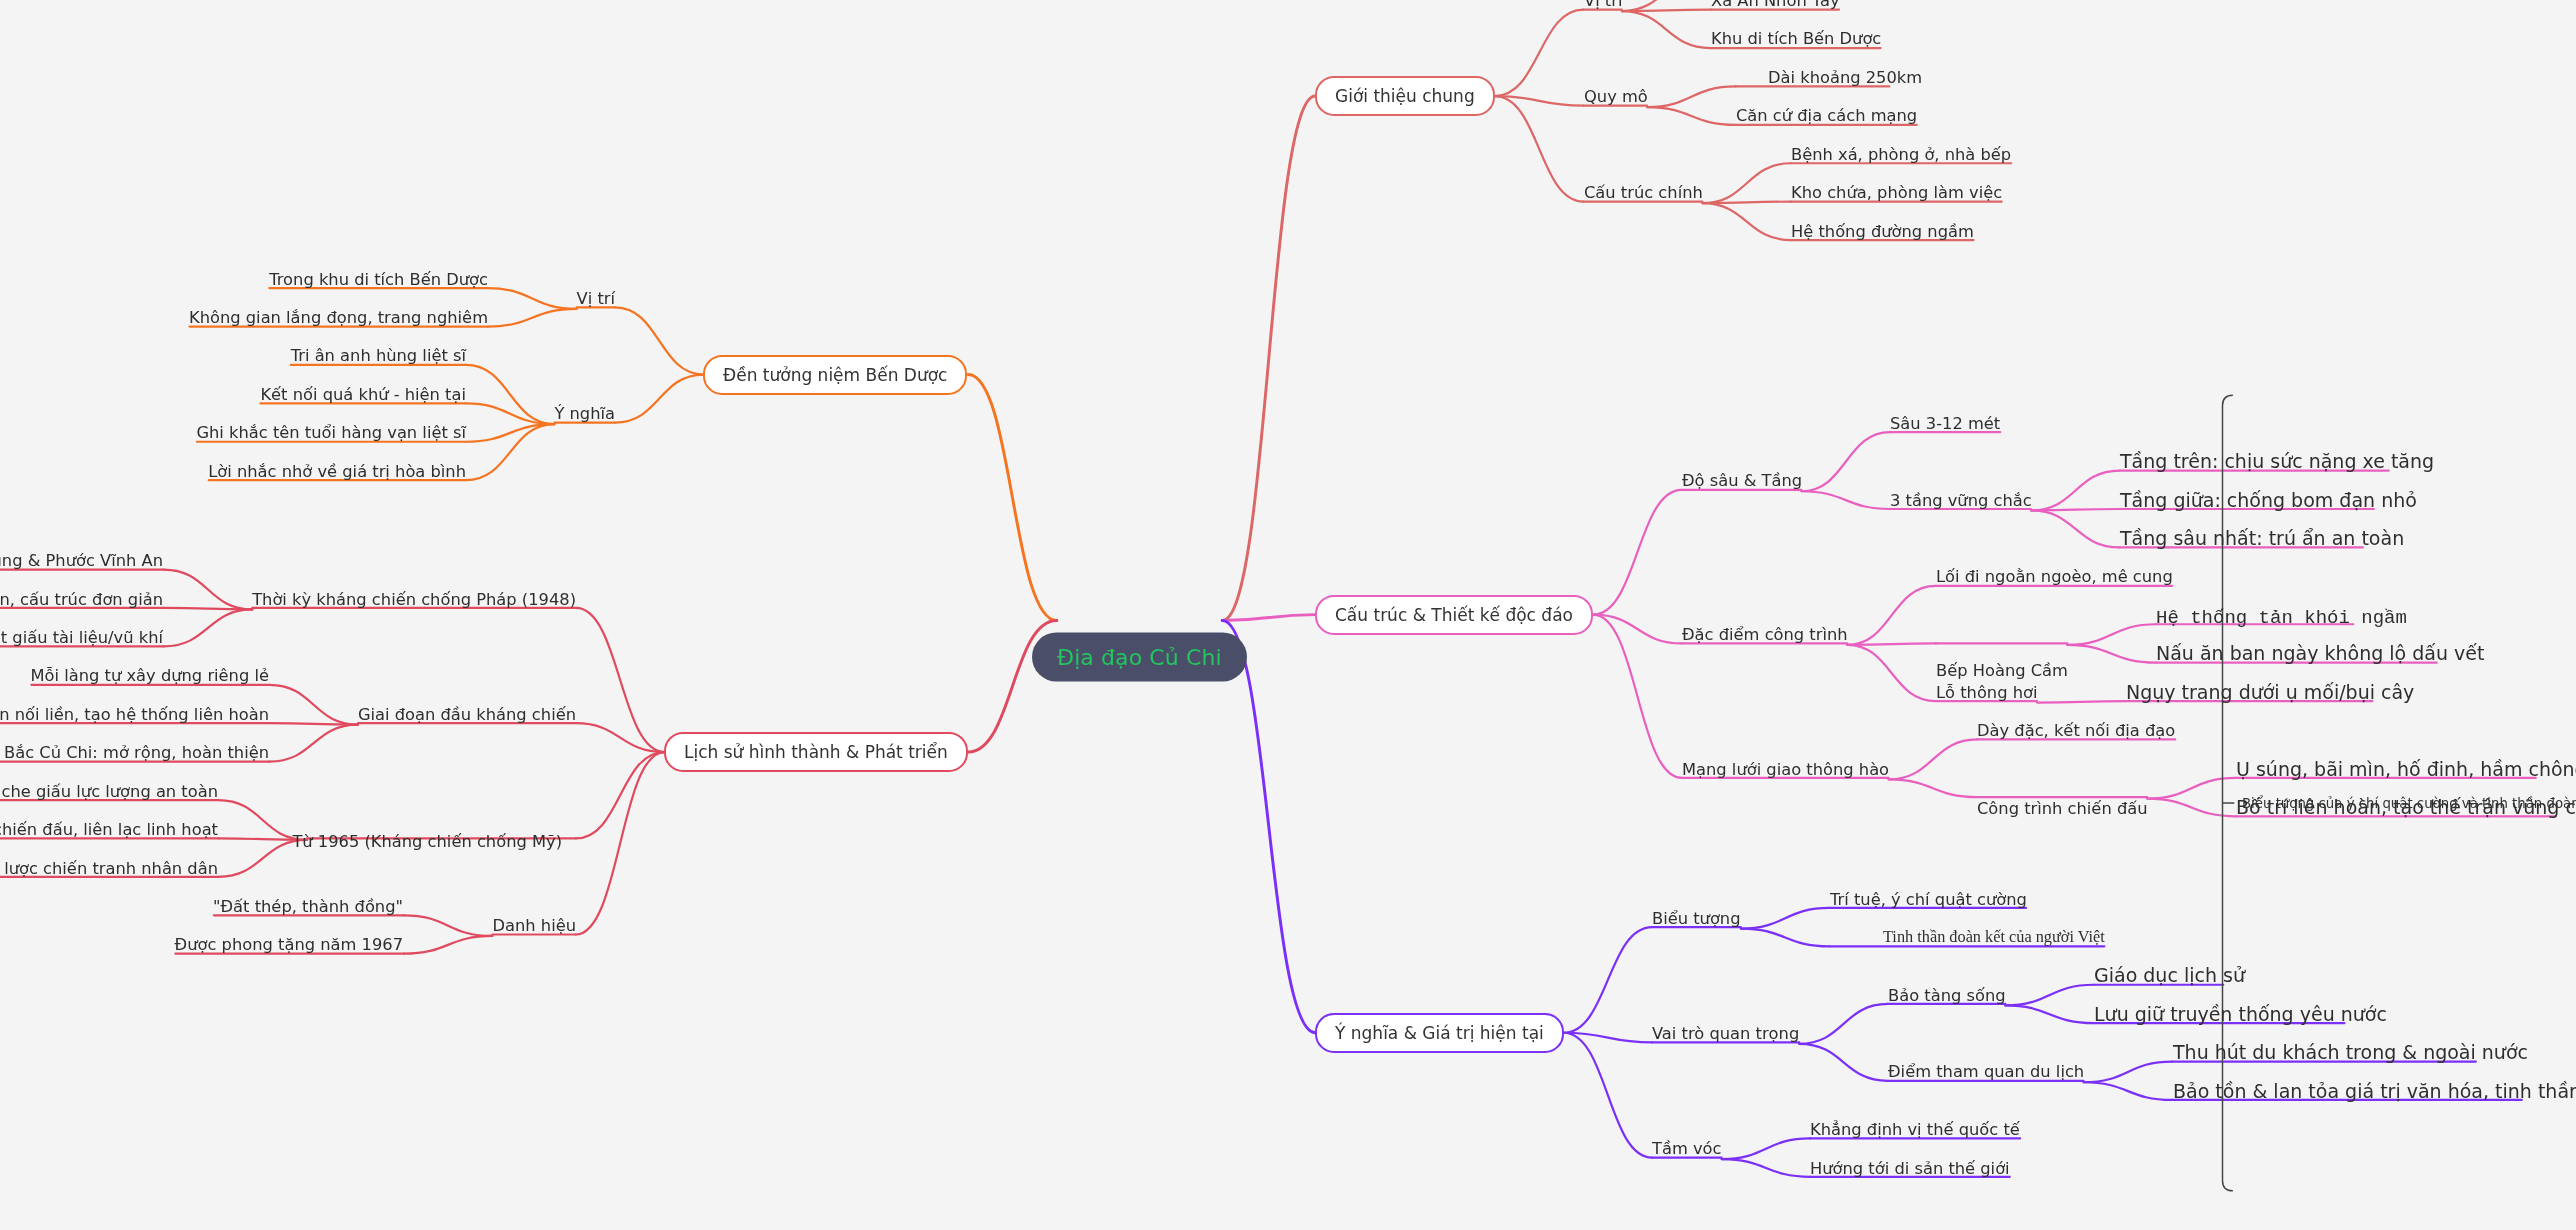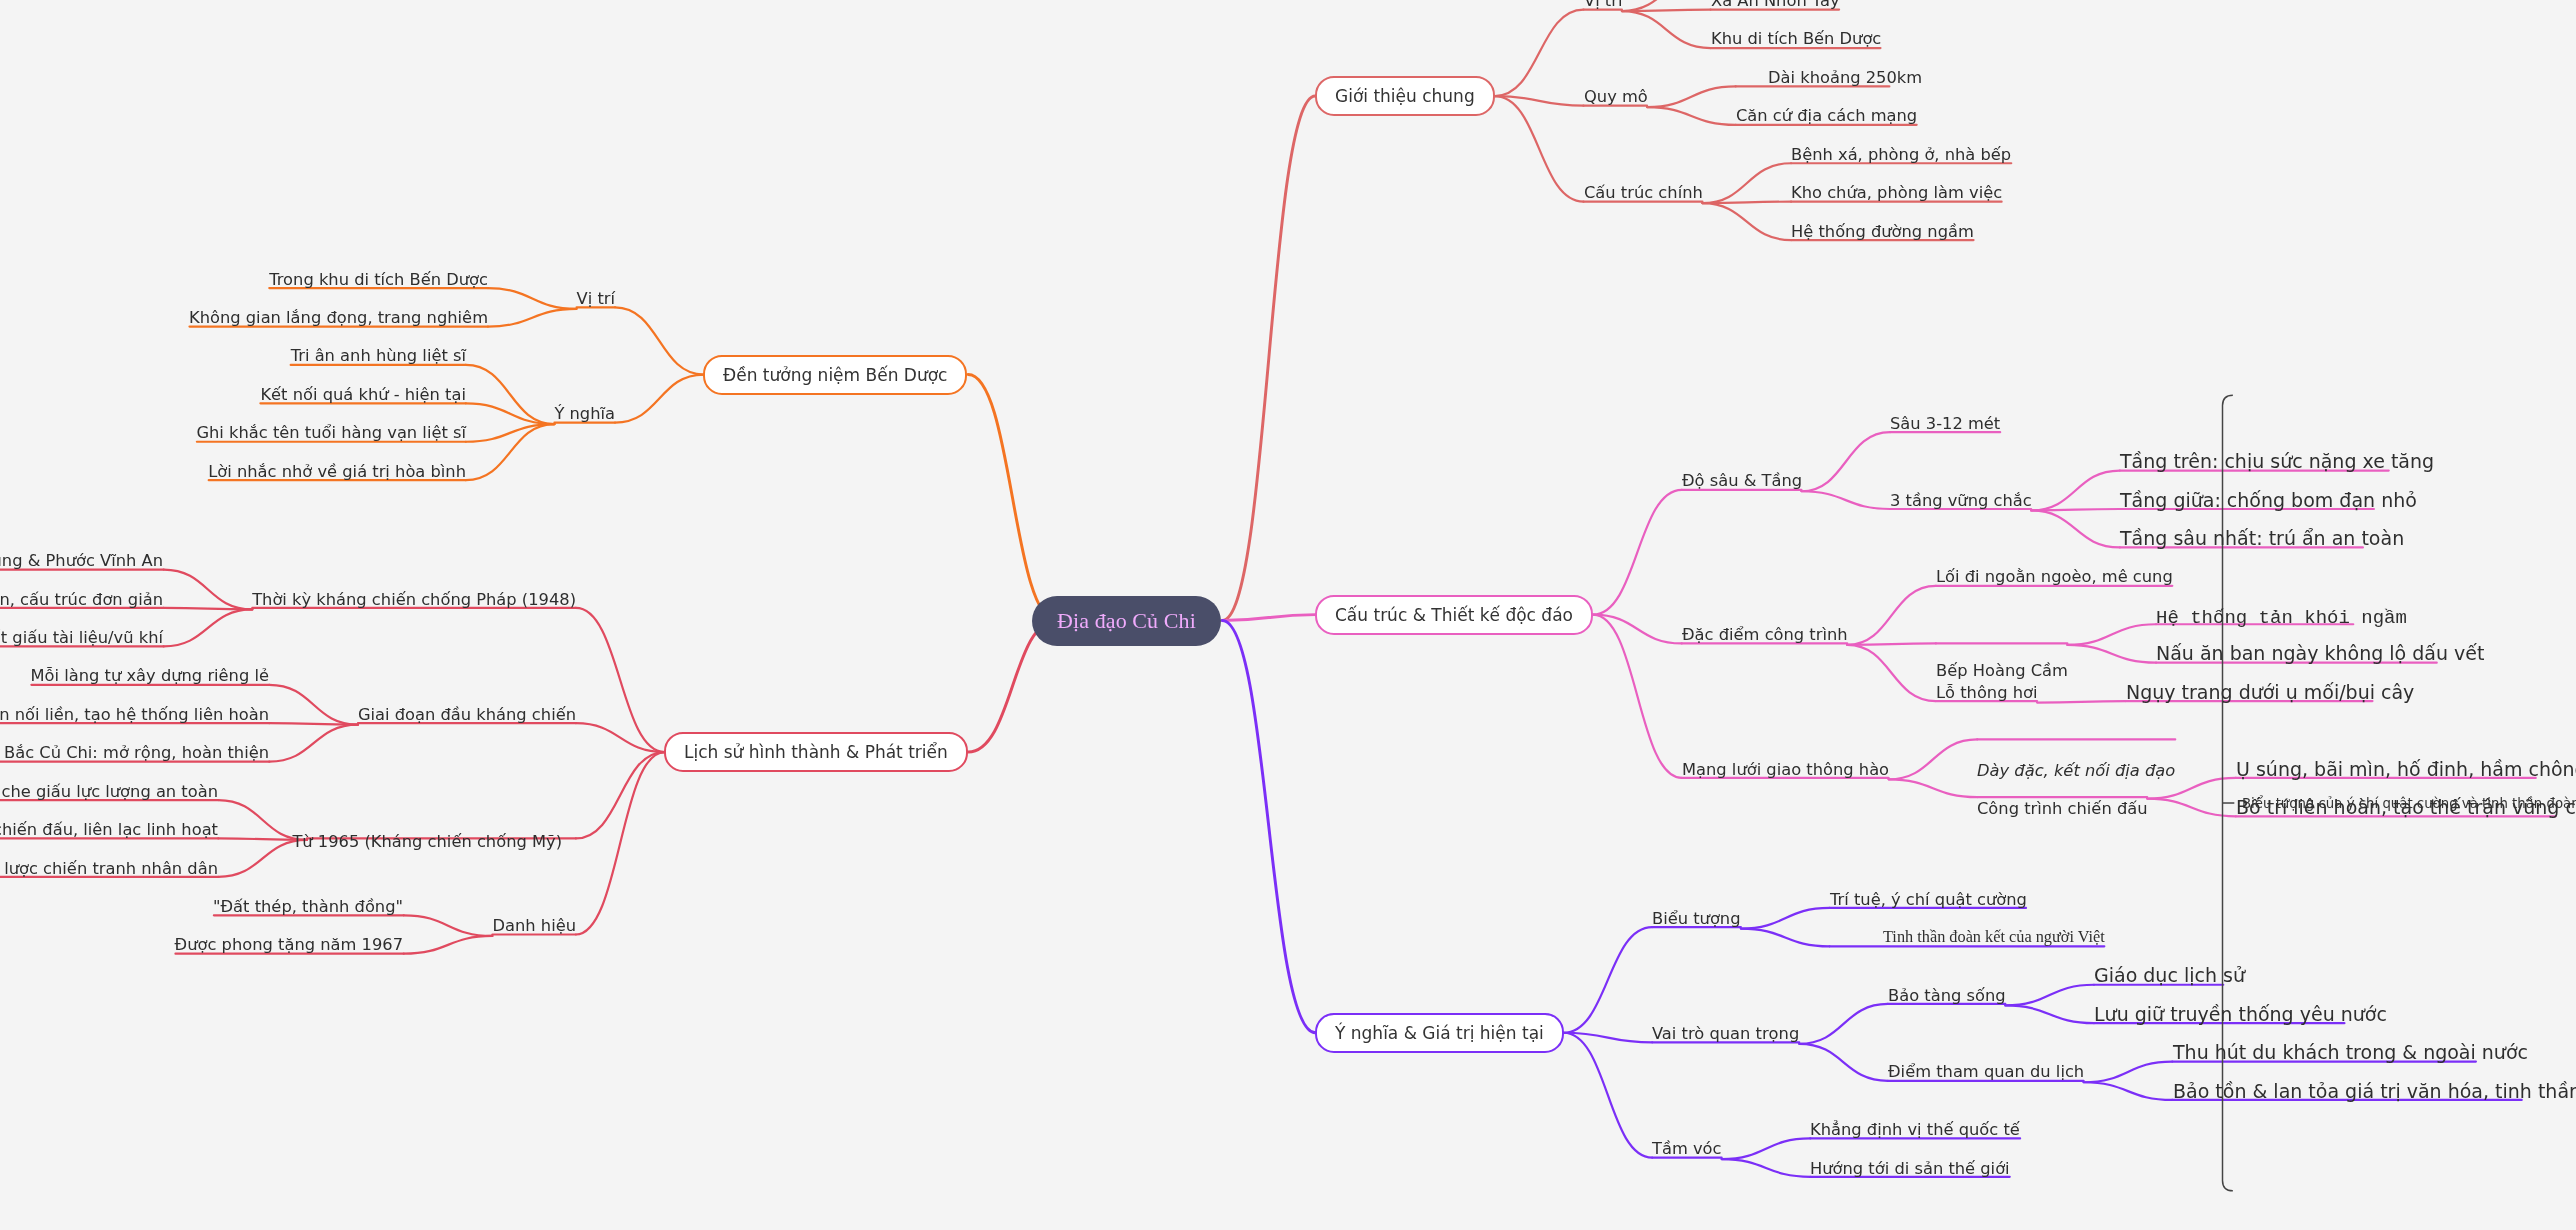--- a/index.html
+++ b/index.html
@@ -179,21 +179,21 @@
       <div class="node lbl s3" style="left: 2120px; top: 500px;">Tầng giữa: chống bom đạn nhỏ</div>
       <div class="node lbl s3" style="left: 2120px; top: 538px;">Tầng sâu nhất: trú ẩn an toàn</div>
       <div class="node lbl" style="left: 1682px; top: 634px;">Đặc điểm công trình</div>
       <div class="node lbl s2" style="left: 1936px; top: 576px;">Lối đi ngoằn ngoèo, mê cung</div>
       <div class="node lbl s2" style="left: 1936px; top: 634px; margin-top: 36px;">Bếp Hoàng Cầm</div>
       <div class="node lbl s3" style="left: 2156px; top: 618px; font-family: Liberation Mono, monospace;">Hệ thống tản khói ngầm</div>
       <div class="node lbl s3" style="left: 2156px; top: 653px;">Nấu ăn ban ngày không lộ dấu vết</div>
       <div class="node lbl s2" style="left: 1936px; top: 692px;">Lỗ thông hơi</div>
       <div class="node lbl s3" style="left: 2126px; top: 692px;">Ngụy trang dưới ụ mối/bụi cây</div>
       <div class="node lbl" style="left: 1682px; top: 769px;">Mạng lưới giao thông hào</div>
-      <div class="node lbl s2" style="left: 1977px; top: 770px; font-style: italic;">Dày đặc, kết nối địa đạo</div>
+      <div class="node lbl s2" style="left: 1977px; top: 730px;">Dày đặc, kết nối địa đạo</div>
       <div class="node lbl s2" style="left: 1977px; top: 808px; text-align: right;">Công trình chiến đấu</div>
       <div class="node lbl s3" style="left: 2236px; top: 769px;">Ụ súng, bãi mìn, hố đinh, hầm chông</div>
       <div class="node lbl s3" style="left: 2236px; top: 807px;">Bố trí liên hoàn, tạo thế trận vững chắc</div>
       <div class="node l1" style="left: 1315px; top: 1033px; border-color: rgb(123, 47, 247);">Ý nghĩa &amp; Giá trị hiện tại</div>
       <div class="node lbl" style="left: 1652px; top: 918px;">Biểu tượng</div>
       <div class="node lbl s2" style="left: 1830px; top: 899px;">Trí tuệ, ý chí quật cường</div>
       <div class="node lbl s2" style="left: 1883px; top: 937px; font-family: Liberation Serif, serif;">Tinh thần đoàn kết của người Việt</div>
       <div class="node lbl" style="left: 1652px; top: 1033px;">Vai trò quan trọng</div>
       <div class="node lbl s2" style="left: 1888px; top: 995px;">Bảo tàng sống</div>
       <div class="node lbl s3" style="left: 2094px; top: 975px;">Giáo dục lịch sử</div>
@@ -222,17 +222,17 @@
       <div class="node lbl s2 lt" style="left: 269px; top: 675px;">Mỗi làng tự xây dựng riêng lẻ</div>
       <div class="node lbl s2 lt" style="left: 269px; top: 714px;">Dần nối liền, tạo hệ thống liên hoàn</div>
       <div class="node lbl s2 lt" style="left: 269px; top: 752px;">6 xã phía Bắc Củ Chi: mở rộng, hoàn thiện</div>
       <div class="node lbl lt" style="left: 562px; top: 829px; margin-top: 12px;">Từ 1965 (Kháng chiến chống Mỹ)</div>
       <div class="node lbl s2 lt" style="left: 218px; top: 791px;">Mở rộng cấu trúc, che giấu lực lượng an toàn</div>
       <div class="node lbl s2 lt" style="left: 218px; top: 829px;">Không gian chiến đấu, liên lạc linh hoạt</div>
       <div class="node lbl s2 lt" style="left: 218px; top: 868px;">Kỳ tích về quân sự &amp; chiến lược chiến tranh nhân dân</div>
       <div class="node lbl lt" style="left: 576px; top: 925px;">Danh hiệu</div>
       <div class="node lbl s2 lt" style="left: 403px; top: 906px;">"Đất thép, thành đồng"</div>
       <div class="node lbl s2 lt" style="left: 403px; top: 944px;">Được phong tặng năm 1967</div>
-      <div class="node root" style="left: 1032px; top: 621px; background: rgb(74, 78, 105); color: #f0abfc; font-family: Liberation Serif, serif;">Địa đạo Củ Chi</div>
+      <div class="node root" style="left: 1032px; top: 657px; background: rgb(74, 78, 105); color: #22c55e;">Địa đạo Củ Chi</div>
       <div class="node note" style="left: 2242px; top: 803px;">Biểu tượng của ý chí quật cường và tinh thần đoàn kết.</div>
     </div>
 </div>
 
 
 </body></html>

